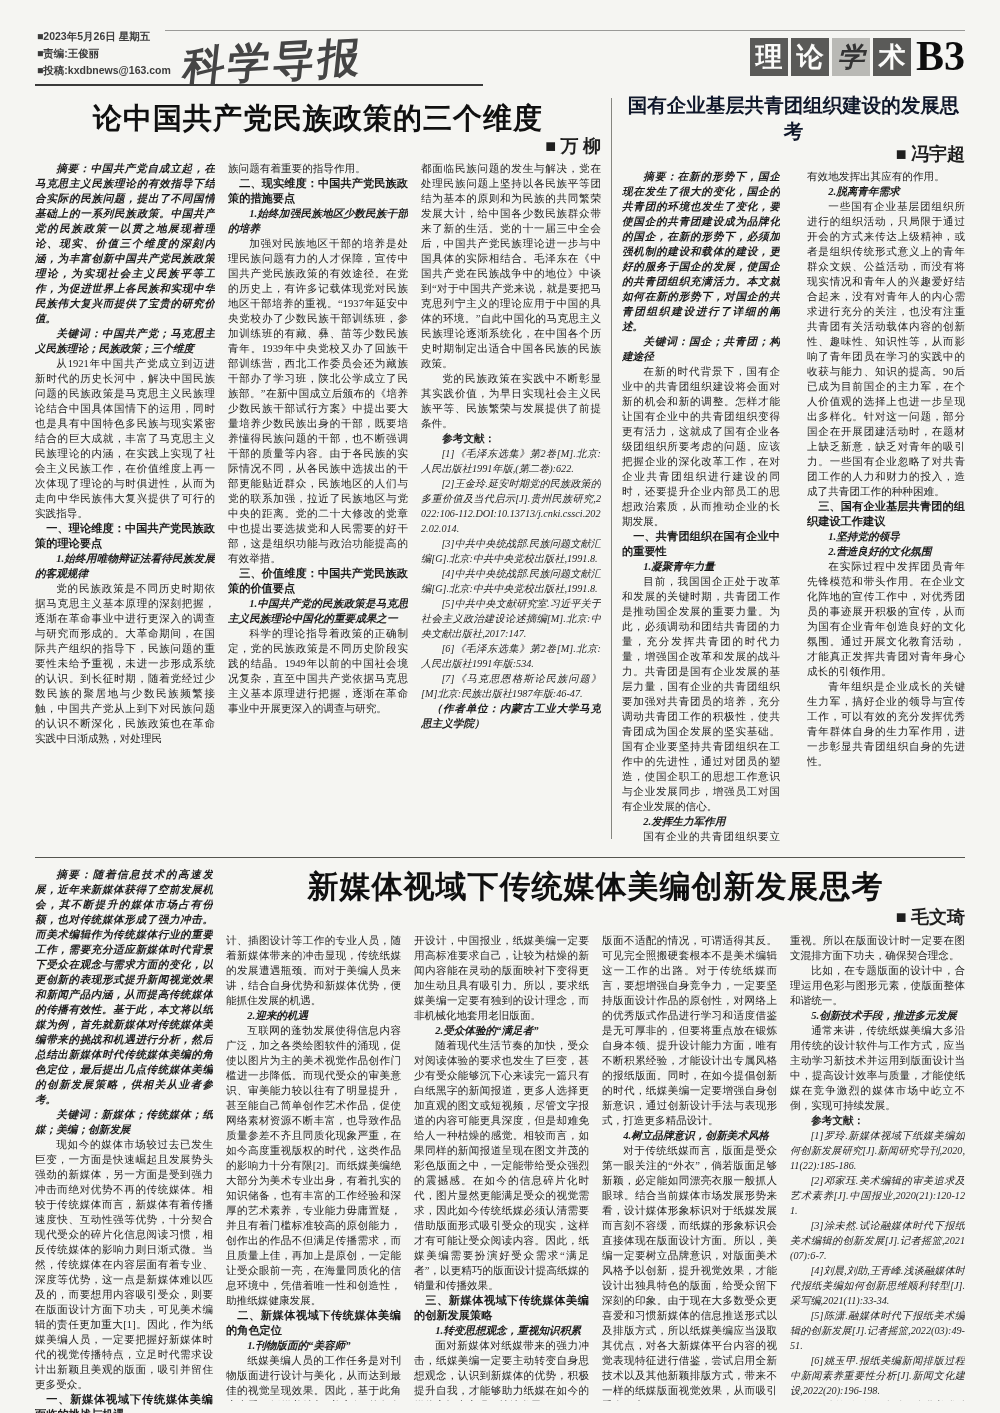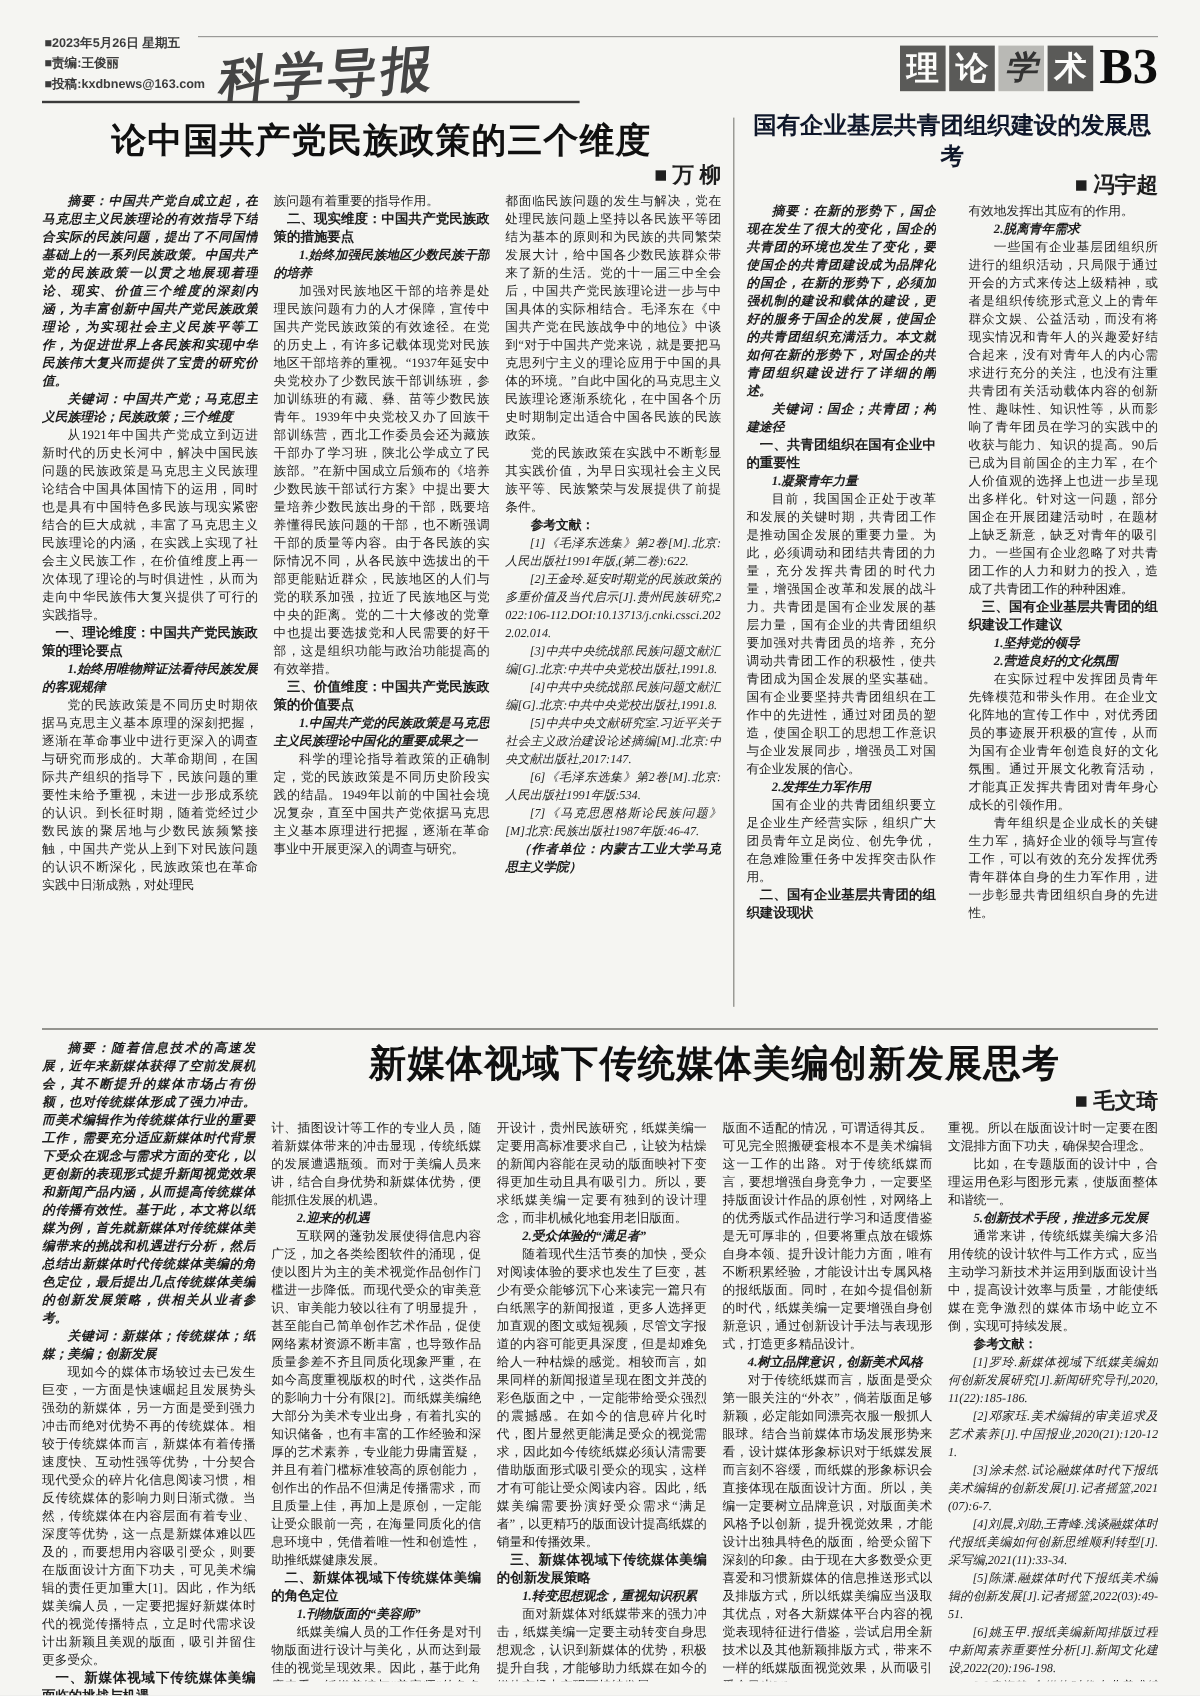--- a/index.html
+++ b/index.html
@@ -123,20 +123,21 @@
 
     <div class="vdiv"></div>
 
     <div class="a2">
       <div class="a2-title">国有企业基层共青团组织建设的发展思考</div>
       <div class="author">■ 冯宇超</div>
       <div class="cols">
         <div class="col">
             <p class="b-abs">摘要：在新的形势下，国企现在发生了很大的变化，国企的共青团的环境也发生了变化，要使国企的共青团建设成为品牌化的国企，在新的形势下，必须加强机制的建设和载体的建设，更好的服务于国企的发展，使国企的共青团组织充满活力。本文就如何在新的形势下，对国企的共青团组织建设进行了详细的阐述。</p>
             <p class="b-kw">关键词：国企；共青团；构建途径</p>
+            <p class="b-p">在新的时代背景下，国有企业中的共青团组织建设将会面对新的机会和新的调整。怎样才能让国有企业中的共青团组织变得更有活力，这就成了国有企业各级团组织所要考虑的问题。应该把握企业的深化改革工作，在对企业共青团组织进行建设的同时，还要提升企业内部员工的思想政治素质，从而推动企业的长期发展。</p>
             <p class="b-h1">一、共青团组织在国有企业中的重要性</p>
             <p class="b-h2">1.凝聚青年力量</p>
             <p class="b-p">目前，我国国企正处于改革和发展的关键时期，共青团工作是推动国企发展的重要力量。为此，必须调动和团结共青团的力量，充分发挥共青团的时代力量，增强国企改革和发展的战斗力。共青团是国有企业发展的基层力量，国有企业的共青团组织要加强对共青团员的培养，充分调动共青团工作的积极性，使共青团成为国企发展的坚实基础。国有企业要坚持共青团组织在工作中的先进性，通过对团员的塑造，使国企职工的思想工作意识与企业发展同步，增强员工对国有企业发展的信心。</p>
             <p class="b-h2">2.发挥生力军作用</p>
             <p class="b-p">国有企业的共青团组织要立足企业生产经营实际，组织广大团员青年立足岗位、创先争优，在急难险重任务中发挥突击队作用。</p>
             <p class="b-h1">二、国有企业基层共青团的组织建设现状</p>
           </div>
         <div class="col">
             <p class="b-pc">有效地发挥出其应有的作用。</p>
             <p class="b-h2">2.脱离青年需求</p>
@@ -165,21 +166,21 @@
       <div class="cols">
         <div class="col">
             <p class="b-pc">计、插图设计等工作的专业人员，随着新媒体带来的冲击显现，传统纸媒的发展遭遇瓶颈。而对于美编人员来讲，结合自身优势和新媒体优势，便能抓住发展的机遇。</p>
             <p class="b-h2">2.迎来的机遇</p>
             <p class="b-p">互联网的蓬勃发展使得信息内容广泛，加之各类绘图软件的涌现，促使以图片为主的美术视觉作品创作门槛进一步降低。而现代受众的审美意识、审美能力较以往有了明显提升，甚至能自己简单创作艺术作品，促使网络素材资源不断丰富，也导致作品质量参差不齐且同质化现象严重，在如今高度重视版权的时代，这类作品的影响力十分有限[2]。而纸媒美编绝大部分为美术专业出身，有着扎实的知识储备，也有丰富的工作经验和深厚的艺术素养，专业能力毋庸置疑，并且有着门槛标准较高的原创能力，创作出的作品不但满足传播需求，而且质量上佳，再加上是原创，一定能让受众眼前一亮，在海量同质化的信息环境中，凭借着唯一性和创造性，助推纸媒健康发展。</p>
             <p class="b-h1">二、新媒体视域下传统媒体美编的角色定位</p>
             <p class="b-h2">1.刊物版面的“美容师”</p>
             <p class="b-p">纸媒美编人员的工作任务是对刊物版面进行设计与美化，从而达到最佳的视觉呈现效果。因此，基于此角度来看，纸媒美编与“美容师”的角色类似，要结合刊物的内容与风格展</p>
           </div>
         <div class="col">
-            <p class="b-pc">开设计，贵州民族研究，纸媒美编一定要用高标准要求自己，让较为枯燥的新闻内容能在灵动的版面映衬下变得更加生动且具有吸引力。所以，要求纸媒美编一定要有独到的设计理念，而非机械化地套用老旧版面。</p>
+            <p class="b-pc">开设计，中国报业，纸媒美编一定要用高标准要求自己，让较为枯燥的新闻内容能在灵动的版面映衬下变得更加生动且具有吸引力。所以，要求纸媒美编一定要有独到的设计理念，而非机械化地套用老旧版面。</p>
             <p class="b-h2">2.受众体验的“满足者”</p>
             <p class="b-p">随着现代生活节奏的加快，受众对阅读体验的要求也发生了巨变，甚少有受众能够沉下心来读完一篇只有白纸黑字的新闻报道，更多人选择更加直观的图文或短视频，尽管文字报道的内容可能更具深度，但是却难免给人一种枯燥的感觉。相较而言，如果同样的新闻报道呈现在图文并茂的彩色版面之中，一定能带给受众强烈的震撼感。在如今的信息碎片化时代，图片显然更能满足受众的视觉需求，因此如今传统纸媒必须认清需要借助版面形式吸引受众的现实，这样才有可能让受众阅读内容。因此，纸媒美编需要扮演好受众需求“满足者”，以更精巧的版面设计提高纸媒的销量和传播效果。</p>
             <p class="b-h1">三、新媒体视域下传统媒体美编的创新发展策略</p>
             <p class="b-h2">1.转变思想观念，重视知识积累</p>
             <p class="b-p">面对新媒体对纸媒带来的强力冲击，纸媒美编一定要主动转变自身思想观念，认识到新媒体的优势，积极提升自我，才能够助力纸媒在如今的媒体市场中实现可持续发展。</p>
           </div>
         <div class="col">
             <p class="b-pc">版面不适配的情况，可谓适得其反。可见完全照搬硬套根本不是美术编辑这一工作的出路。对于传统纸媒而言，要想增强自身竞争力，一定要坚持版面设计作品的原创性，对网络上的优秀版式作品进行学习和适度借鉴是无可厚非的，但要将重点放在锻炼自身本领、提升设计能力方面，唯有不断积累经验，才能设计出专属风格的报纸版面。同时，在如今提倡创新的时代，纸媒美编一定要增强自身创新意识，通过创新设计手法与表现形式，打造更多精品设计。</p>
             <p class="b-h2">4.树立品牌意识，创新美术风格</p>
             <p class="b-p">对于传统纸媒而言，版面是受众第一眼关注的“外衣”，倘若版面足够新颖，必定能如同漂亮衣服一般抓人眼球。结合当前媒体市场发展形势来看，设计媒体形象标识对于纸媒发展而言刻不容缓，而纸媒的形象标识会直接体现在版面设计方面。所以，美编一定要树立品牌意识，对版面美术风格予以创新，提升视觉效果，才能设计出独具特色的版面，给受众留下深刻的印象。由于现在大多数受众更喜爱和习惯新媒体的信息推送形式以及排版方式，所以纸媒美编应当汲取其优点，对各大新媒体平台内容的视觉表现特征进行借鉴，尝试启用全新技术以及其他新颖排版方式，带来不一样的纸媒版面视觉效果，从而吸引受众目光[4]。</p>

